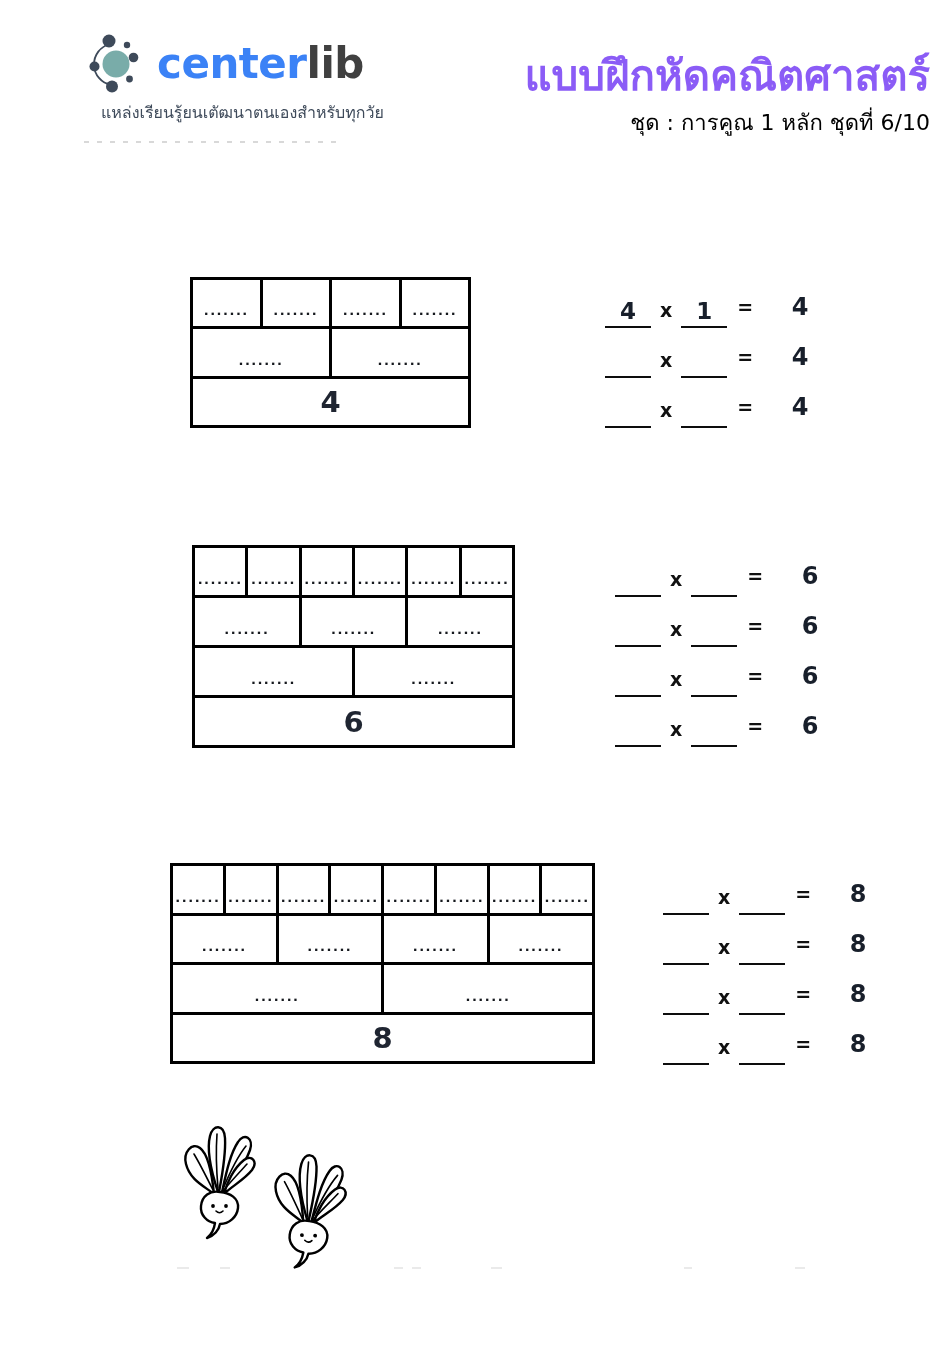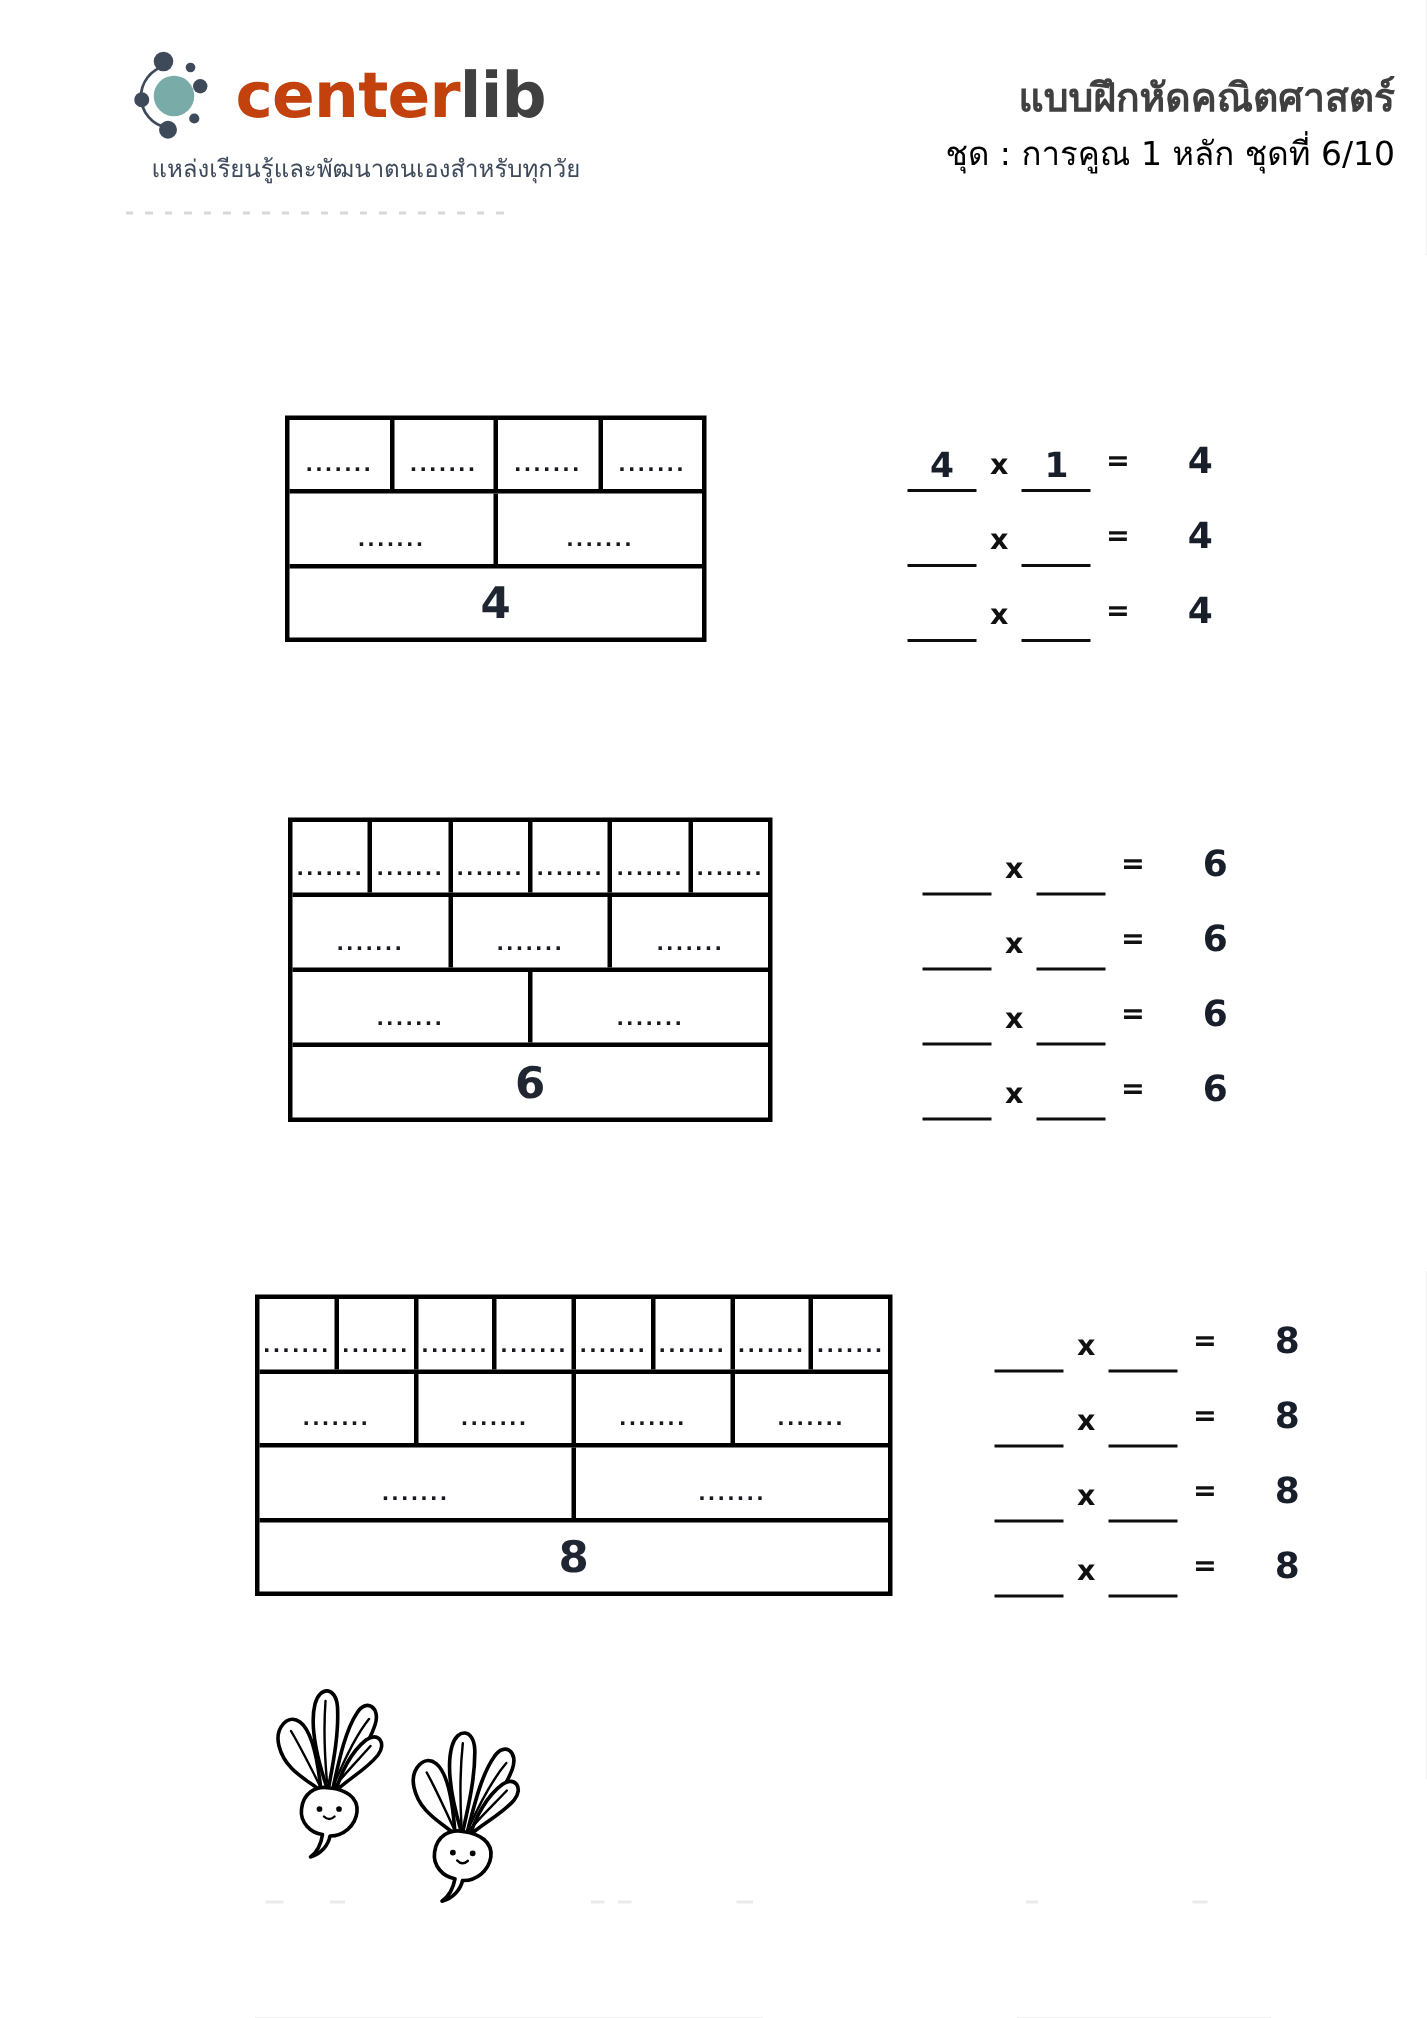--- a/index.html
+++ b/index.html
@@ -6,26 +6,26 @@
   .page {
     position:relative; width:951px; height:1345px; margin:0 auto;
     background:#ffffff; overflow:hidden;
     font-family:"DejaVu Sans", sans-serif; color:#111;
   }
 
   
   .logo-group {position:absolute; left:86px; top:34px;}
   .logo-row {display:flex; align-items:center; gap:5px;}
   .brand-text {font-size:42px; font-weight:700; letter-spacing:-0.5px; line-height:1;}
-  .brand-primary {color:#c2410c;}
+  .brand-primary {color:#3b82f6;}
   .brand-secondary {color:#404040;}
   .tagline {margin:6px 0 0 15px; font-size:16px; color:#3e4a5a;}
 
   .title-group {position:absolute; right:21px; top:50px; text-align:right;}
-  .main-title {font-size:26px; font-weight:700; color:#404040; line-height:1.25;}
+  .main-title {font-size:42px; font-weight:700; color:#8b5cf6; line-height:1.25;}
   .subtitle {font-size:22px; color:#000; margin-top:2px;}
 
   
   .artifact-top {
     position:absolute; left:84px; top:141px; width:255px; height:2px;
     background:repeating-linear-gradient(90deg, rgba(70,70,70,0.38) 0 5px, transparent 5px 13px);
     opacity:.55;
   }
   .artifact-bottom {position:absolute; height:2px; background:#555; opacity:.12; top:1267px;}
 
@@ -83,21 +83,21 @@
         <path d="M24,10 A21,21 0 0 0 25,51" fill="none" stroke="#3e4a5a" stroke-width="1.8"></path>
         <circle cx="23" cy="7" r="6.5" fill="#3e4a5a"></circle>
         <circle cx="41" cy="11" r="3.2" fill="#3e4a5a"></circle>
         <circle cx="47.5" cy="23.5" r="4.8" fill="#3e4a5a"></circle>
         <circle cx="43.5" cy="45" r="3.4" fill="#3e4a5a"></circle>
         <circle cx="26" cy="52.5" r="6" fill="#3e4a5a"></circle>
         <circle cx="8.5" cy="32.5" r="5" fill="#3e4a5a"></circle>
       </svg>
       <div class="brand-text"><span class="brand-primary">center</span><span class="brand-secondary">lib</span></div>
     </div>
-    <div class="tagline">แหล่งเรียนรู้และพัฒนาตนเองสำหรับทุกวัย</div>
+    <div class="tagline">แหล่งเรียนรู้ยนเตัฒนาตนเองสำหรับทุกวัย</div>
   </div>
 
   <div class="title-group">
     <div class="main-title">แบบฝึกหัดคณิตศาสตร์</div>
     <div class="subtitle">ชุด : การคูณ 1 หลัก ชุดที่ 6/10</div>
   </div>
 
   <div class="artifact-top"></div>
 
 

